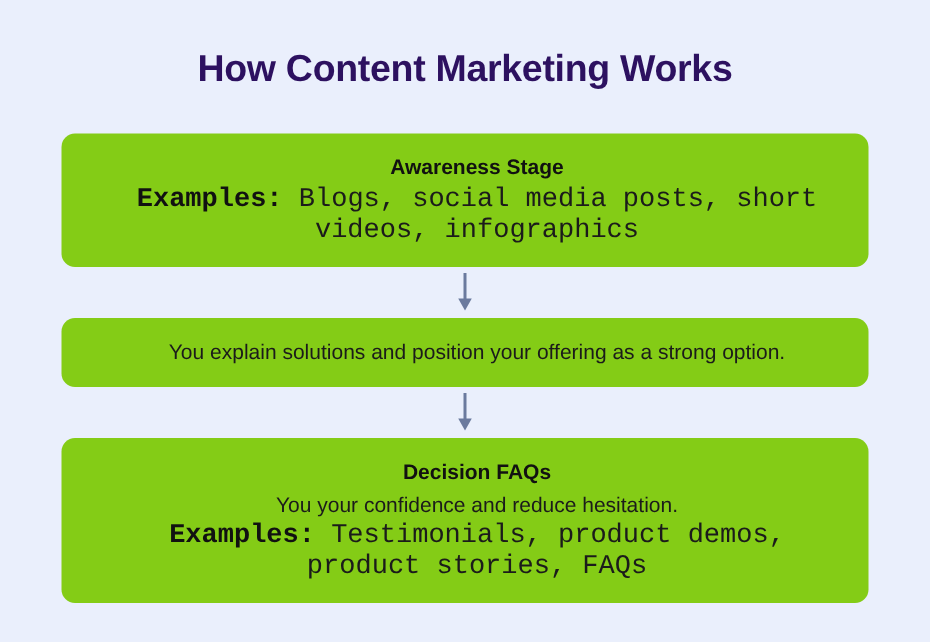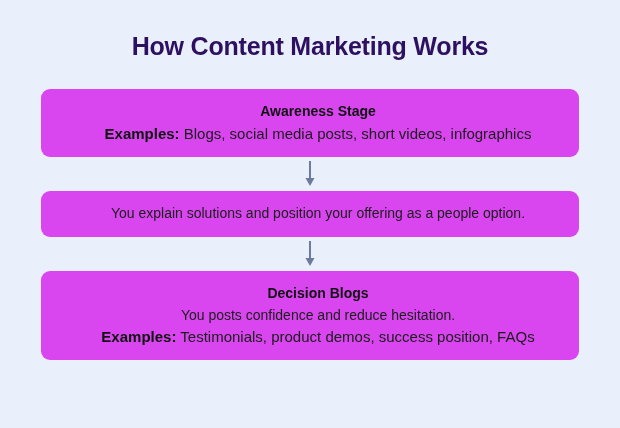--- a/index.html
+++ b/index.html
@@ -31,42 +31,43 @@
     letter-spacing: -0.2px;
     line-height: 30px;
   }
   .flow {
     position: absolute;
     top: 89px;
     left: 41px;
     width: 538px;
   }
   .stage-box {
-    background: #d946ef;
+    background: #84cc16;
     border-radius: 9px;
     padding: 12px 14px 13px 30px;
     box-sizing: border-box;
     text-align: center;
   }
   .stage-title {
     font-size: 14px;
     font-weight: bold;
     color: #111111;
     line-height: 21px;
     margin-bottom: 1px;
   }
   .stage-desc {
     font-size: 14px;
     color: #1b1b1b;
     line-height: 21px;
   }
   .stage-examples {
-    font-size: 15px;
+    font-size: 18px;
     color: #1b1b1b;
     line-height: 21px;
+    font-family: Liberation Mono, monospace;
   }
   .stage-examples .ex-label {
     font-weight: bold;
     color: #111111;
   }
   .connector {
     height: 34px;
     display: flex;
     align-items: center;
     justify-content: center;
@@ -93,33 +94,33 @@
     </div>
 
     <div class="connector">
       <svg width="12" height="26" viewBox="0 0 12 26">
         <line x1="6" y1="0" x2="6" y2="19" stroke="#6b7a9e" stroke-width="2"></line>
         <polygon points="6,25 1.5,17 10.5,17" fill="#6b7a9e"></polygon>
       </svg>
     </div>
 
     <div class="stage-box">
-      <div class="stage-desc">You explain solutions and position your offering as a people option.</div>
+      <div class="stage-desc">You explain solutions and position your offering as a strong option.</div>
     </div>
 
     <div class="connector">
       <svg width="12" height="26" viewBox="0 0 12 26">
         <line x1="6" y1="0" x2="6" y2="19" stroke="#6b7a9e" stroke-width="2"></line>
         <polygon points="6,25 1.5,17 10.5,17" fill="#6b7a9e"></polygon>
       </svg>
     </div>
 
     <div class="stage-box">
-      <div class="stage-title">Decision Blogs</div>
-      <div class="stage-desc">You posts confidence and reduce hesitation.</div>
+      <div class="stage-title">Decision FAQs</div>
+      <div class="stage-desc">You your confidence and reduce hesitation.</div>
       <div class="stage-examples">
         <span class="ex-label">Examples:</span>
-        <span>Testimonials, product demos, success position, FAQs</span>
+        <span>Testimonials, product demos, product stories, FAQs</span>
       </div>
     </div>
 
   </div>
 </div>
 
 </body></html>

